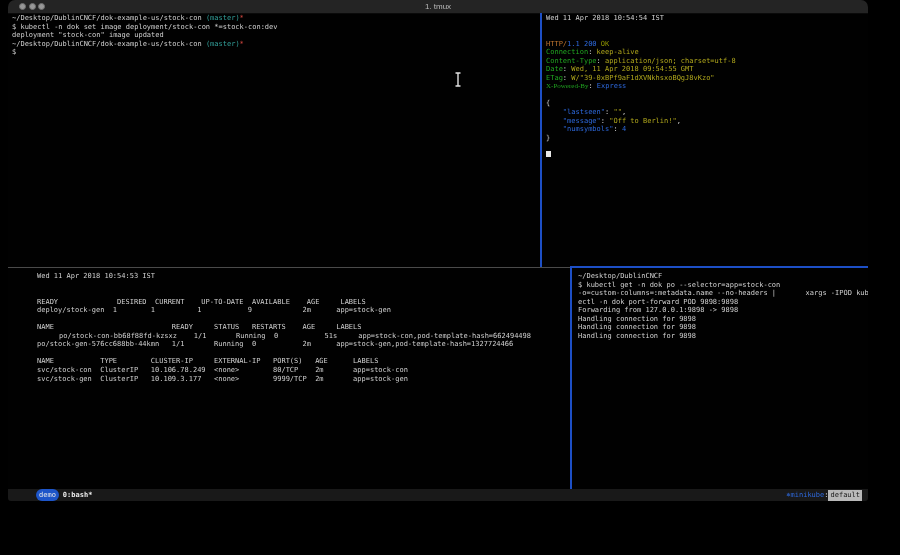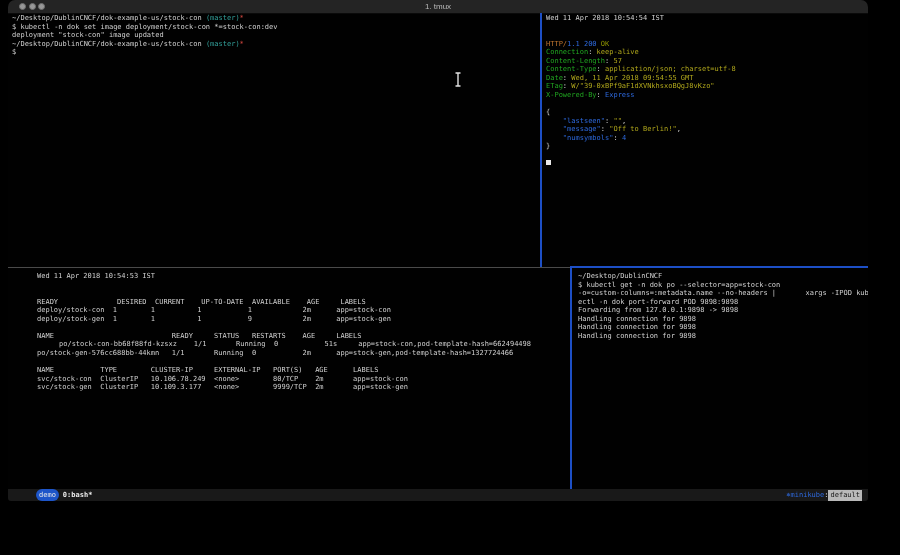--- a/index.html
+++ b/index.html
@@ -67,40 +67,38 @@
       <div class="term-line"><span style="color: rgb(210, 210, 210);">deployment "stock-con" image updated</span></div>
       <div class="term-line"><span style="color: rgb(210, 210, 210);">~/Desktop/DublinCNCF/dok-example-us/stock-con </span><span style="color: rgb(51, 161, 155);">(master)</span><span style="color: rgb(210, 71, 63);">*</span></div>
       <div class="term-line"><span style="color: rgb(210, 210, 210);">$</span></div>
     </div>
   <div class="pane" id="pane-top-right">
       <div class="term-line"><span style="color: rgb(210, 210, 210);">Wed 11 Apr 2018 10:54:54 IST</span></div>
       <div class="term-line">&nbsp;</div>
       <div class="term-line">&nbsp;</div>
       <div class="term-line"><span style="color: rgb(193, 118, 47);">HTTP/</span><span style="color: rgb(46, 106, 223);">1.1 200</span><span style="color: rgb(210, 210, 210);"> </span><span style="color: rgb(143, 148, 0);">OK</span></div>
       <div class="term-line"><span style="color: rgb(33, 165, 33);">Connection</span><span style="color: rgb(210, 210, 210);">: </span><span style="color: rgb(177, 168, 28);">keep-alive</span></div>
-      <div class="term-line"><span style="color: rgb(33, 165, 33);">Content-Length</span><span style="color: rgb(210, 210, 210);">: </span><span style="color: rgb(177, 168, 28);">57</span></div>
       <div class="term-line"><span style="color: rgb(33, 165, 33);">Content-Type</span><span style="color: rgb(210, 210, 210);">: </span><span style="color: rgb(177, 168, 28);">application/json; charset=utf-8</span></div>
       <div class="term-line"><span style="color: rgb(33, 165, 33);">Date</span><span style="color: rgb(210, 210, 210);">: </span><span style="color: rgb(177, 168, 28);">Wed, 11 Apr 2018 09:54:55 GMT</span></div>
       <div class="term-line"><span style="color: rgb(33, 165, 33);">ETag</span><span style="color: rgb(210, 210, 210);">: </span><span style="color: rgb(177, 168, 28);">W/"39-0xBPf9aF1dXVNkhsxoBQgJ8vKzo"</span></div>
-      <div class="term-line"><span style="color: rgb(33, 165, 33);">X-Powered-By</span><span style="color: rgb(210, 210, 210);">: </span><span style="color: rgb(46, 106, 223);">Express</span></div>
+      <div class="term-line"><span style="color: rgb(33, 165, 33); font-family: Liberation Serif, serif;">X-Powered-By</span><span style="color: rgb(210, 210, 210);">: </span><span style="color: rgb(46, 106, 223);">Express</span></div>
       <div class="term-line">&nbsp;</div>
       <div class="term-line"><span style="color: rgb(210, 210, 210);">{</span></div>
       <div class="term-line"><span style="color: rgb(210, 210, 210);">    </span><span style="color: rgb(46, 106, 223);">"lastseen"</span><span style="color: rgb(210, 210, 210);">: </span><span style="color: rgb(177, 168, 28);">""</span><span style="color: rgb(210, 210, 210);">,</span></div>
       <div class="term-line"><span style="color: rgb(210, 210, 210);">    </span><span style="color: rgb(46, 106, 223);">"message"</span><span style="color: rgb(210, 210, 210);">: </span><span style="color: rgb(177, 168, 28);">"Off to Berlin!"</span><span style="color: rgb(210, 210, 210);">,</span></div>
       <div class="term-line"><span style="color: rgb(210, 210, 210);">    </span><span style="color: rgb(46, 106, 223);">"numsymbols"</span><span style="color: rgb(210, 210, 210);">: </span><span style="color: rgb(46, 106, 223);">4</span></div>
       <div class="term-line"><span style="color: rgb(210, 210, 210);">}</span></div>
       <div class="term-line">&nbsp;</div>
       <div class="term-line"><span class="block-cursor" style="background: rgb(232, 232, 232);"></span></div>
     </div>
   <div class="pane" id="pane-bottom-left">
       <div class="term-line"><span style="color: rgb(210, 210, 210);">Wed 11 Apr 2018 10:54:53 IST</span></div>
       <div class="term-line">&nbsp;</div>
       <div class="term-line">&nbsp;</div>
       <div class="term-line"><span style="color: rgb(210, 210, 210);">READY              DESIRED  CURRENT    UP-TO-DATE  AVAILABLE    AGE     LABELS</span></div>
-      <div class="term-line"><span style="color: rgb(210, 210, 210);">deploy/stock-con  1        1          1           1            2m      app=stock-con</span></div>
       <div class="term-line"><span style="color: rgb(210, 210, 210);">deploy/stock-gen  1        1          1           9            2m      app=stock-gen</span></div>
       <div class="term-line">&nbsp;</div>
       <div class="term-line"><span style="color: rgb(210, 210, 210);">NAME                            READY     STATUS   RESTARTS    AGE     LABELS</span></div>
       <div class="term-line"><span style="color: rgb(210, 210, 210); padding-left: 22px;">po/stock-con-bb68f88fd-kzsxz    1/1       Running  0           51s     app=stock-con,pod-template-hash=662494498</span></div>
       <div class="term-line"><span style="color: rgb(210, 210, 210);">po/stock-gen-576cc688bb-44kmn   1/1       Running  0           2m      app=stock-gen,pod-template-hash=1327724466</span></div>
       <div class="term-line">&nbsp;</div>
       <div class="term-line"><span style="color: rgb(210, 210, 210);">NAME           TYPE        CLUSTER-IP     EXTERNAL-IP   PORT(S)   AGE      LABELS</span></div>
       <div class="term-line"><span style="color: rgb(210, 210, 210);">svc/stock-con  ClusterIP   10.106.78.249  &lt;none&gt;        80/TCP    2m       app=stock-con</span></div>
       <div class="term-line"><span style="color: rgb(210, 210, 210);">svc/stock-gen  ClusterIP   10.109.3.177   &lt;none&gt;        9999/TCP  2m       app=stock-gen</span></div>
     </div>

